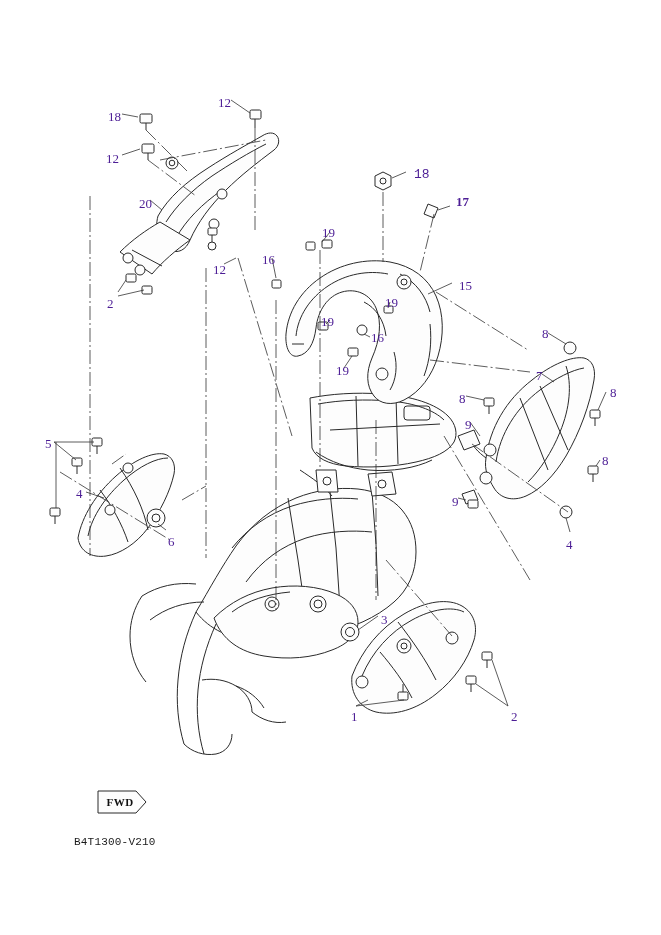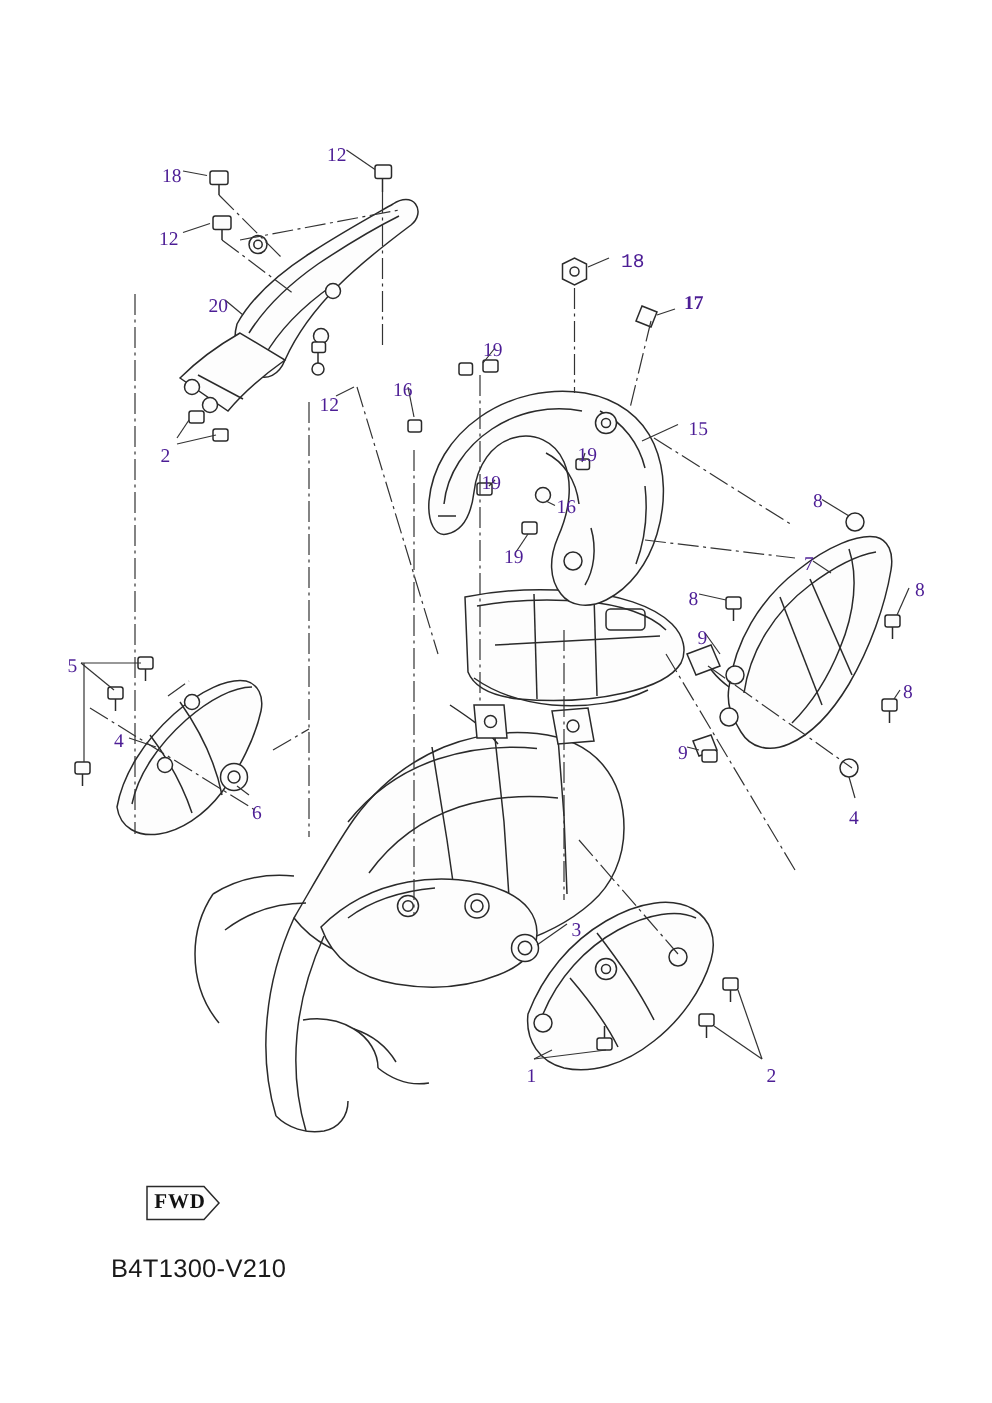--- a/index.html
+++ b/index.html
@@ -29,43 +29,43 @@
     font-family: "Liberation Serif", serif;
     font-size: 13px;
     color: #4c1d95;
     white-space: nowrap;
     line-height: 1;
   }
   #part-code {
     position: absolute;
     left: 74px;
     top: 836px;
-    font-family: Liberation Sans, sans-serif;
-    font-size: 17px;
+    font-family: Liberation Mono, monospace;
+    font-size: 11px;
     color: #1a1a1a;
     letter-spacing: 0.2px;
   }
   #fwd-badge {
     position: absolute;
     left: 96px;
     top: 789px;
     width: 48px;
     height: 26px;
   }
   #fwd-badge .fwd-text {
     position: absolute;
     left: 0;
     top: 0;
     width: 48px;
     height: 26px;
     display: flex;
     align-items: center;
     justify-content: center;
     font-family: "Liberation Serif", serif;
-    font-size: 14px;
+    font-size: 11px;
     font-weight: bold;
     color: #111;
     letter-spacing: 0.5px;
   }
 </style>
 </head>
 <body>
 
 <div id="page">
 

